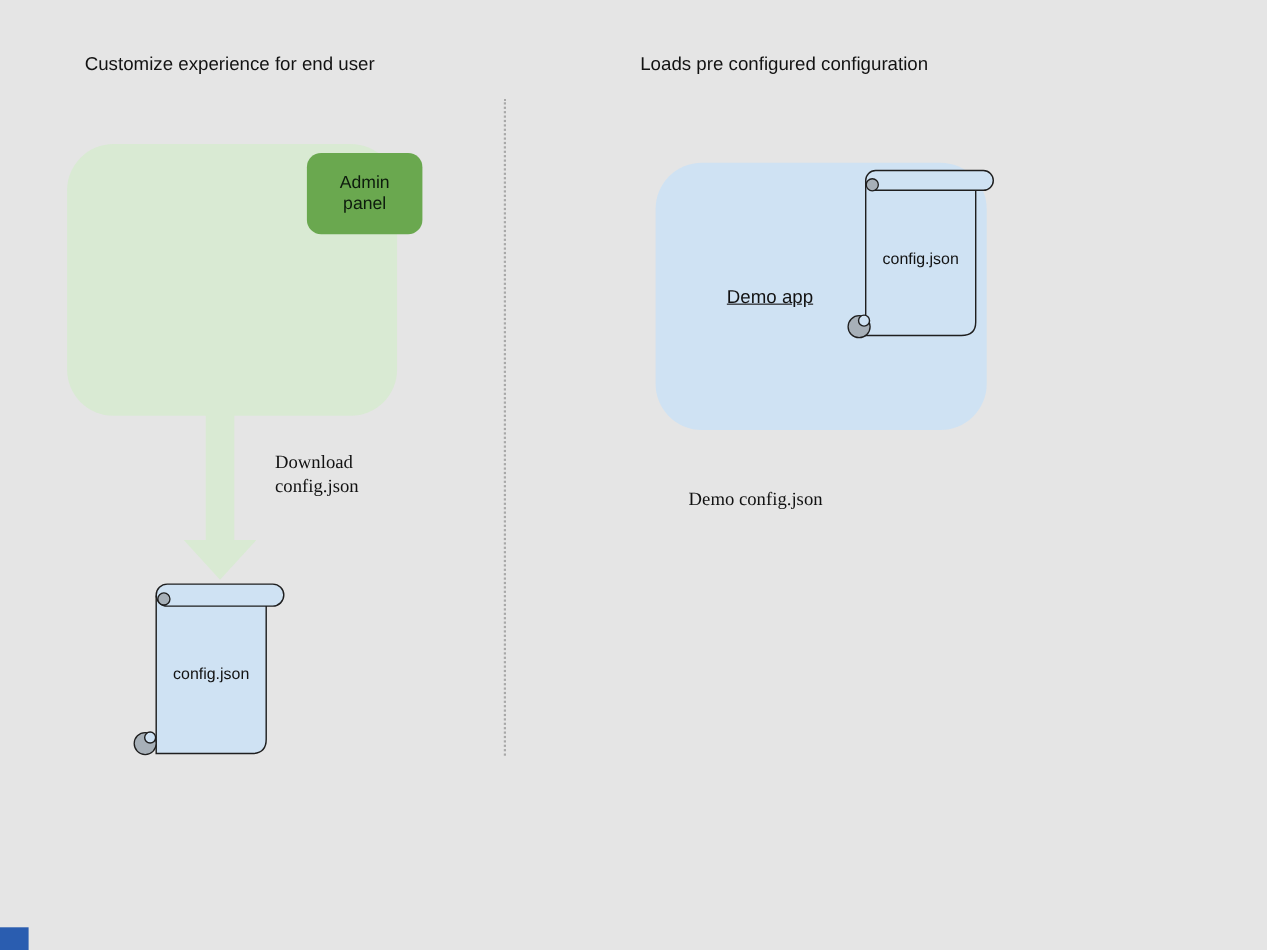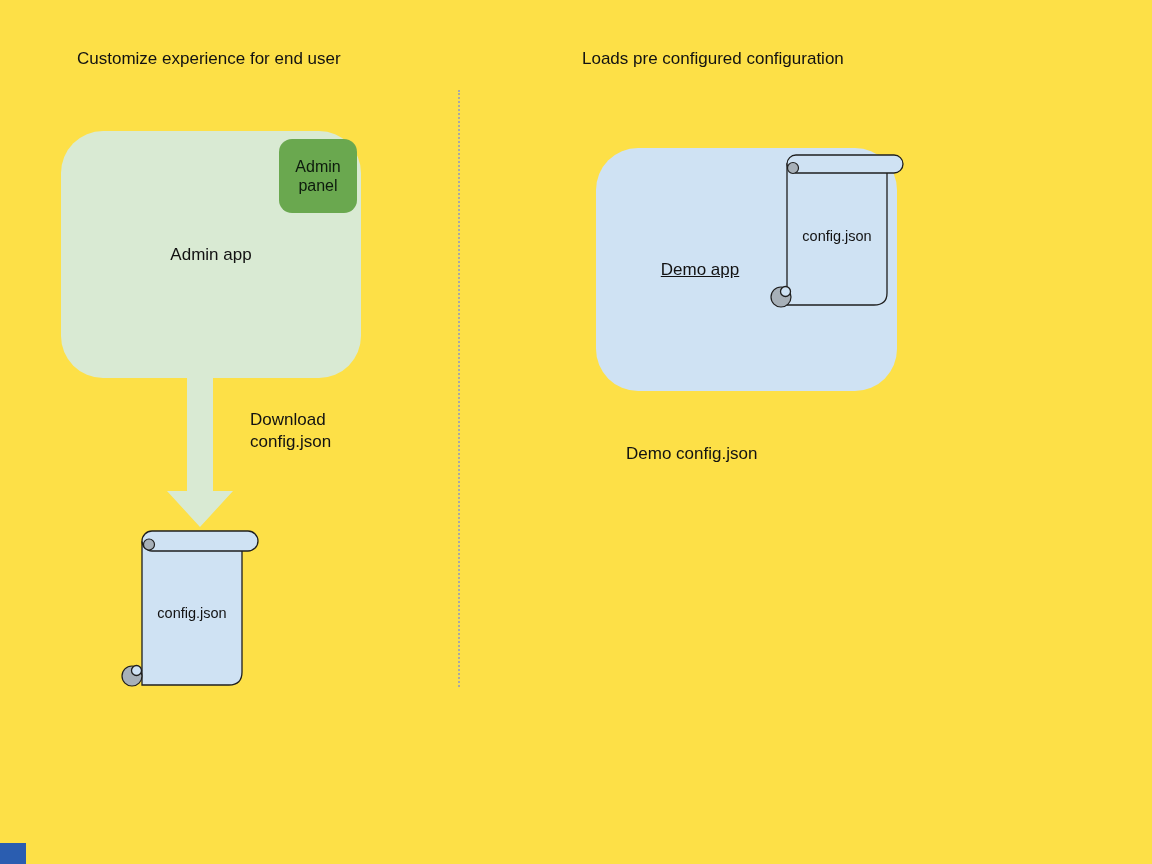--- a/index.html
+++ b/index.html
@@ -9,21 +9,21 @@
     --outline:#1f1f1f;
     --curl-gray:#a7b0b8;
     --divider-gray:#a8a8a8;
     --text:#121212;
     --corner-blue:#2a5db0;
   }
   html,body{margin:0;padding:0;background:#ffffff;}
   .canvas{
     position:relative;
     width:1152px;height:864px;
-    background:#fde047;
+    background:#e5e5e5;
     font-family:"Liberation Sans", sans-serif;
     color:var(--text);
     overflow:hidden;
   }
   .abs{position:absolute;}
   .heading{
     font-size:17px;
     line-height:20px;
     color:var(--text);
     white-space:nowrap;
@@ -33,41 +33,42 @@
   }
   .admin-box{
     left:61px;top:131px;width:300px;height:247px;
     background:var(--light-green);
   }
   .demo-box{
     left:596px;top:148px;width:301px;height:243px;
     background:var(--light-blue);
   }
   .admin-panel{
-    left:279px;top:139px;width:78px;height:74px;
+    left:279px;top:139px;width:105px;height:74px;
     background:var(--green);
     border-radius:13px;
     display:flex;align-items:center;justify-content:center;
     text-align:center;
     font-size:16px;line-height:19px;
     white-space:pre-line;
     color:#0d1b0d;
   }
   .box-label{
     font-size:17px;
     text-align:center;
     color:var(--text);
   }
   .admin-app-label{left:61px;top:245px;width:300px;}
   .demo-app-label{left:640px;top:260px;width:120px;text-decoration:underline;}
   .caption{
     font-size:17px;
     line-height:22px;
     color:var(--text);
     white-space:pre-line;
+    font-family:Liberation Serif, serif;
   }
   .download-caption{left:250px;top:409px;}
   .loads-caption{left:626px;top:443px;}
   .divider{
     left:458px;top:90px;height:597px;width:0;
     border-left:2px dotted var(--divider-gray);
   }
   .scroll-label{
     font-size:14.5px;
     text-align:center;
@@ -93,21 +94,20 @@
 
   <div class="abs heading" style="left:582px;top:49px;">Loads pre configured configuration</div>
 
   <div class="abs divider"></div>
 
   <div class="abs app-box admin-box"></div>
 
   <div class="abs admin-panel">Admin
 panel</div>
 
-  <div class="abs box-label admin-app-label">Admin app</div>
 
   <svg class="abs" style="left:163px;top:377px;" width="74" height="152" viewBox="0 0 74 152">
     <polygon class="arrow" points="24,0 50,0 50,114 70,114 37,150 4,114 24,114"></polygon>
   </svg>
 
   <div class="abs caption download-caption">Download
 config.json</div>
 
   <svg class="abs" style="left:118px;top:528px;" width="148" height="162" viewBox="0 0 148 162">
 

